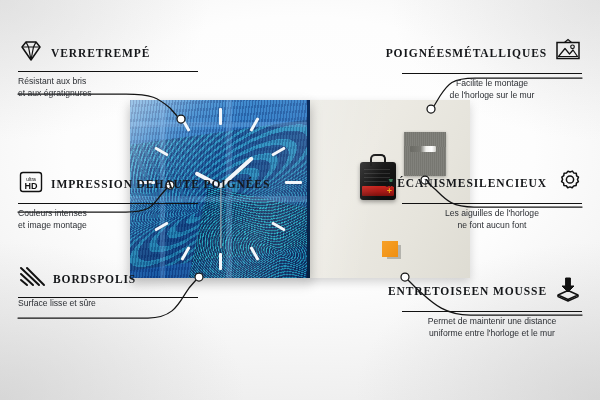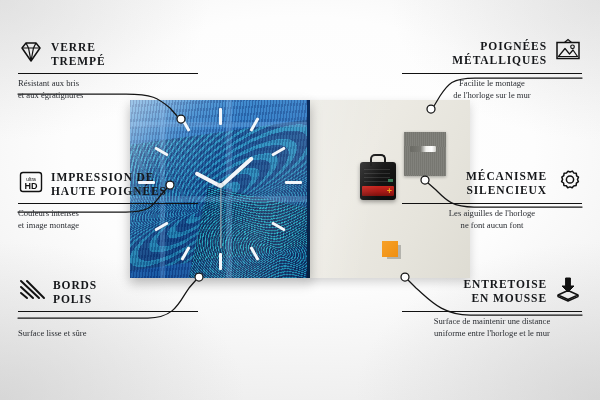--- a/index.html
+++ b/index.html
@@ -129,26 +129,26 @@
           box-shadow:0 0 2px rgba(0,0,0,.4); }
 
   
   .callout { position:absolute; }
   .co-title{
     font-family:"Liberation Serif", serif;
     font-weight:bold; font-size:11.5px; letter-spacing:.9px; color:#15171a;
     line-height:14px; white-space:nowrap;
   }
   .co-sub{
-    font-family:Liberation Serif, serif;
+    font-family:Liberation Sans, sans-serif;
     font-size:8.6px; color:#2b2e33; line-height:11.5px; white-space:nowrap;
   }
   .rule{ height:1px; background:#111; }
   .head-row{ display:flex; align-items:center; gap:7px; }
-  .titles{ display:flex; flex-direction:column; }
+  .titles{ display:flex; }
   .ic{ flex:0 0 auto; }
 
   .left .head-row{ justify-content:flex-start; }
   .left .titles{ align-items:flex-start; }
   .right .head-row{ justify-content:flex-end; }
   .right .titles{ align-items:flex-end; }
   .right .co-sub{ text-align:center; }
 
   svg.gl { position:absolute; left:0; top:0; width:600px; height:400px;
            pointer-events:none; overflow:visible; }
@@ -267,39 +267,39 @@
       <span class="titles">
         <span class="co-title">IMPRESSION DE</span>
         <span class="co-title">HAUTE POIGNÉES</span>
       </span>
     </div>
     <div class="rule" style="width:180px;margin-top:5px;"></div>
     <div class="co-sub" style="margin-top:4px;">Couleurs intenses</div>
     <div class="co-sub">et image montage</div>
   </div>
 
-  <div class="callout left" style="left:18px; top:278px; width:180px;">
+  <div class="callout left" style="left:18px; top:266px; width:180px;">
     <div class="head-row">
       <span class="ic">
         <svg width="28" height="22" viewBox="0 0 28 22">
           <g stroke="#111" stroke-width="2" stroke-linecap="round">
             <line x1="3" y1="2" x2="21" y2="19"></line>
             <line x1="3" y1="8" x2="15" y2="19"></line>
             <line x1="3" y1="14" x2="9" y2="19"></line>
             <line x1="9" y1="2" x2="26" y2="19"></line>
           </g>
         </svg>
       </span>
       <span class="titles">
         <span class="co-title">BORDS</span>
         <span class="co-title">POLIS</span>
       </span>
     </div>
     <div class="rule" style="width:180px;margin-top:5px;"></div>
-    <div class="co-sub" style="margin-top:16px;">Surface lisse et sûre</div>
+    <div class="co-sub" style="margin-top:0;">Surface lisse et sûre</div>
   </div>
 
   <div class="callout right" style="left:402px; top:38px; width:180px;">
     <div class="head-row">
       <span class="titles">
         <span class="co-title">POIGNÉES</span>
         <span class="co-title">MÉTALLIQUES</span>
       </span>
       <span class="ic">
         <svg width="28" height="26" viewBox="0 0 28 26">
@@ -344,17 +344,17 @@
       </span>
       <span class="ic">
         <svg width="28" height="26" viewBox="0 0 28 26">
           <path d="M11.6 2 H16.4 V10 H20 L14 16 L8 10 H11.6 Z" fill="#111" stroke="#111" stroke-width="1" stroke-linejoin="round"></path>
           <path d="M14 14.5 L24 19 L14 23.5 L4 19 Z" fill="none" stroke="#111" stroke-width="1.4" stroke-linejoin="round"></path>
           <path d="M4 19 L4 20.6 L14 25 L24 20.6 L24 19" fill="none" stroke="#111" stroke-width="1.4" stroke-linejoin="round"></path>
         </svg>
       </span>
     </div>
     <div class="rule" style="width:180px;margin-top:5px;"></div>
-    <div class="co-sub" style="margin-top:4px;">Surface de maintenir une distance</div>
+    <div class="co-sub" style="margin-top:4px;">Permet de maintenir une distance</div>
     <div class="co-sub">uniforme entre l'horloge et le mur</div>
   </div>
 
 </div>
 
 </body></html>

